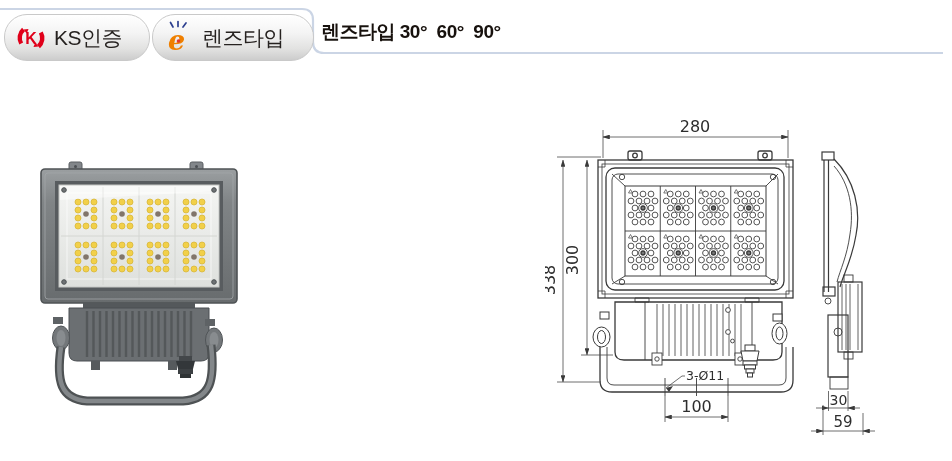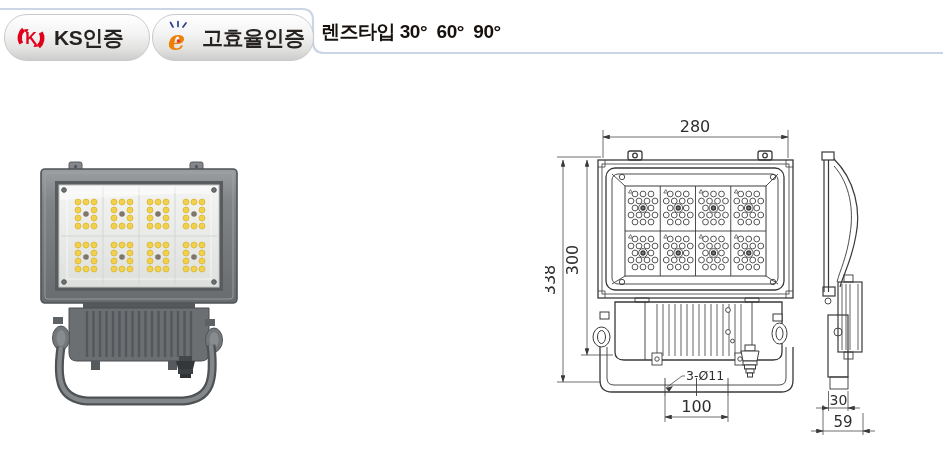--- a/index.html
+++ b/index.html
@@ -7,21 +7,21 @@
          font-family:"Liberation Sans",sans-serif;}
   .abs{position:absolute;}
   
   #divider-svg{left:0;top:0;}
   .badge{position:absolute;top:14px;height:45px;border-radius:23px;
          background:linear-gradient(180deg,#ffffff 0%,#f4f4f4 40%,#e2e2e1 75%,#cccccc 100%);
          border:1px solid #c9c9c9;display:flex;align-items:center;gap:7px;
          box-shadow:inset 0 1px 0 #fff;}
   #badge-ks{left:4px;width:134px;padding-left:10px;}
   #badge-eff{left:152px;width:152px;padding-left:8px;}
-  .badge-label{font-size:21px;font-weight:700;color:#262220;letter-spacing:-0.5px;}
+  .badge-label{font-size:21px;font-weight:400;color:#262220;letter-spacing:-0.5px;}
   #page-title{left:321px;top:9px;height:44px;line-height:46px;font-size:19px;font-weight:700;
               color:#17110d;letter-spacing:-0.5px;white-space:pre;}
   
   .dimtxt{font-family:"DejaVu Sans",sans-serif;fill:#2d2d2d;}
 </style>
 </head>
 <body>
 
 <div id="stage">
 
@@ -45,21 +45,21 @@
   <div class="badge" id="badge-eff">
     <svg width="34" height="36" viewBox="0 0 34 36">
       <g stroke="#2c3f8f" stroke-width="1.7" stroke-linecap="round">
         <line x1="12" y1="7" x2="9.5" y2="2.5"></line>
         <line x1="17" y1="6.5" x2="17" y2="1.5"></line>
         <line x1="22" y1="7" x2="25" y2="3"></line>
       </g>
       <text x="7" y="30" font-family="DejaVu Serif,serif" font-style="italic" font-weight="bold" font-size="27" fill="#ef7f00">e</text>
       <circle cx="17.5" cy="21" r="1.8" fill="#e03a2f"></circle>
     </svg>
-    <span class="badge-label">고효율인증</span>
+    <span class="badge-label">렌즈타입</span>
   </div>
 
   <div id="page-title" class="abs">렌즈타입 30°  60°  90°</div>
 
   <svg class="abs" style="left:25px;top:147px;" width="218" height="262" viewBox="0 0 218 262">
     <defs>
       <linearGradient id="frameGrad" x1="0" y1="0" x2="0" y2="1">
         <stop offset="0" stop-color="#9b9fa1"></stop>
           <stop offset="0.25" stop-color="#808486"></stop>
         <stop offset="1" stop-color="#686c6e"></stop>

